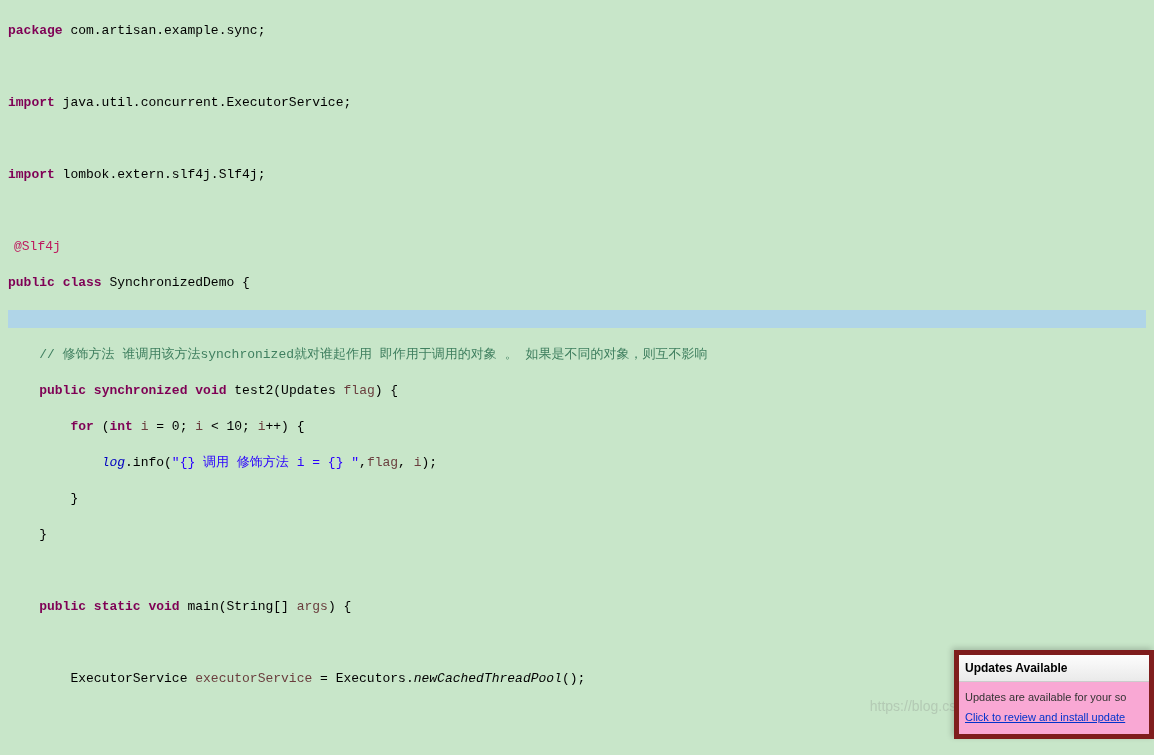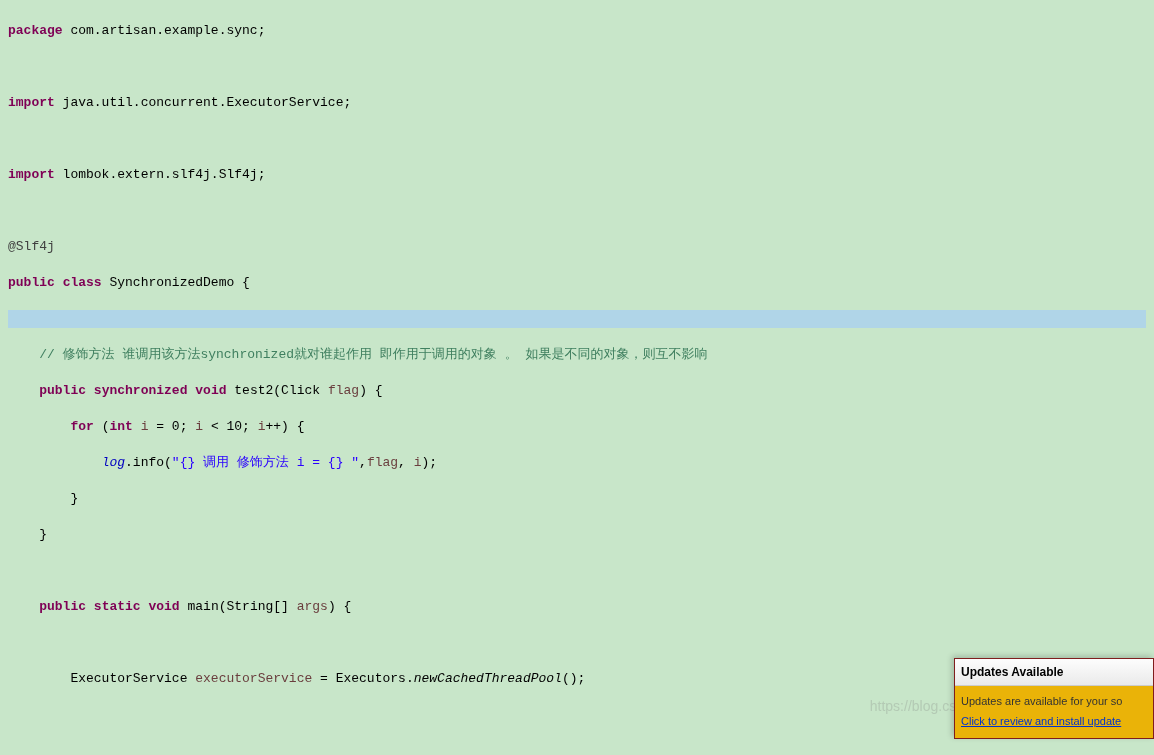--- a/index.html
+++ b/index.html
@@ -18,32 +18,32 @@
       white-space: pre;
       background: #c8e6c9;
     }
     .line { min-height: 18px; }
     .highlight-line {
       background: #b0d5e8;
     }
     .kw { color: #7f0055; font-weight: bold; text-align: right; }
     .str { color: #2a00ff; }
     .comment { color: #3f7f5f; }
-    .anno { color: #404040; }
+    .anno { color: #be185d; margin-left: 6px; }
     .static-call { font-style: italic; }
     .field-italic { font-style: italic; color: #0000c0; margin-top: 16px; }
     .var { color: #6a3e3e; }
     
     .popup {
       position: absolute;
       right: 0;
       bottom: 16px;
       width: 200px;
-      background: #eab308;
-      border: 1px solid #7f1d1d;
+      background: #f9a8d4;
+      border: 5px solid #7f1d1d;
       box-shadow: -2px -2px 6px rgba(0,0,0,0.2);
       font-family: Tahoma, sans-serif;
       font-size: 11px;
     }
     .popup-title {
       background: linear-gradient(#fdfdfd, #eaeaea);
       border-bottom: 1px solid #ccc;
       padding: 4px 6px;
       font-weight: bold;
       font-size: 12px;
@@ -72,21 +72,21 @@
 <div class="line"><span class="kw">package</span><span> com.artisan.example.sync;</span></div>
 <div class="line"></div>
 <div class="line"><span class="kw">import</span><span> java.util.concurrent.ExecutorService;</span></div>
 <div class="line"></div>
 <div class="line"><span class="kw">import</span><span> lombok.extern.slf4j.Slf4j;</span></div>
 <div class="line"></div>
 <div class="line"><span class="anno">@Slf4j</span></div>
 <div class="line"><span class="kw">public</span><span> </span><span class="kw">class</span><span> SynchronizedDemo {</span></div>
 <div class="line highlight-line"></div>
 <div class="line"><span class="comment">    // 修饰方法 谁调用该方法synchronized就对谁起作用 即作用于调用的对象 。 如果是不同的对象，则互不影响</span></div>
-<div class="line"><span>    </span><span class="kw">public</span><span> </span><span class="kw">synchronized</span><span> </span><span class="kw">void</span><span> test2(Click </span><span class="var">flag</span><span>) {</span></div>
+<div class="line"><span>    </span><span class="kw">public</span><span> </span><span class="kw">synchronized</span><span> </span><span class="kw">void</span><span> test2(Updates </span><span class="var">flag</span><span>) {</span></div>
 <div class="line"><span>        </span><span class="kw">for</span><span> (</span><span class="kw">int</span><span> </span><span class="var">i</span><span> = 0; </span><span class="var">i</span><span> &lt; 10; </span><span class="var">i</span><span>++) {</span></div>
 <div class="line"><span>            </span><span class="field-italic">log</span><span>.info(</span><span class="str">"{} 调用 修饰方法 i = {} "</span><span>,</span><span class="var">flag</span><span>, </span><span class="var">i</span><span>);</span></div>
 <div class="line"><span>        }</span></div>
 <div class="line"><span>    }</span></div>
 <div class="line"></div>
 <div class="line"><span>    </span><span class="kw">public</span><span> </span><span class="kw">static</span><span> </span><span class="kw">void</span><span> main(String[] </span><span class="var">args</span><span>) {</span></div>
 <div class="line"></div>
 <div class="line"><span>        ExecutorService </span><span class="var">executorService</span><span> = Executors.</span><span class="static-call">newCachedThreadPool</span><span>();</span></div>
 
 

